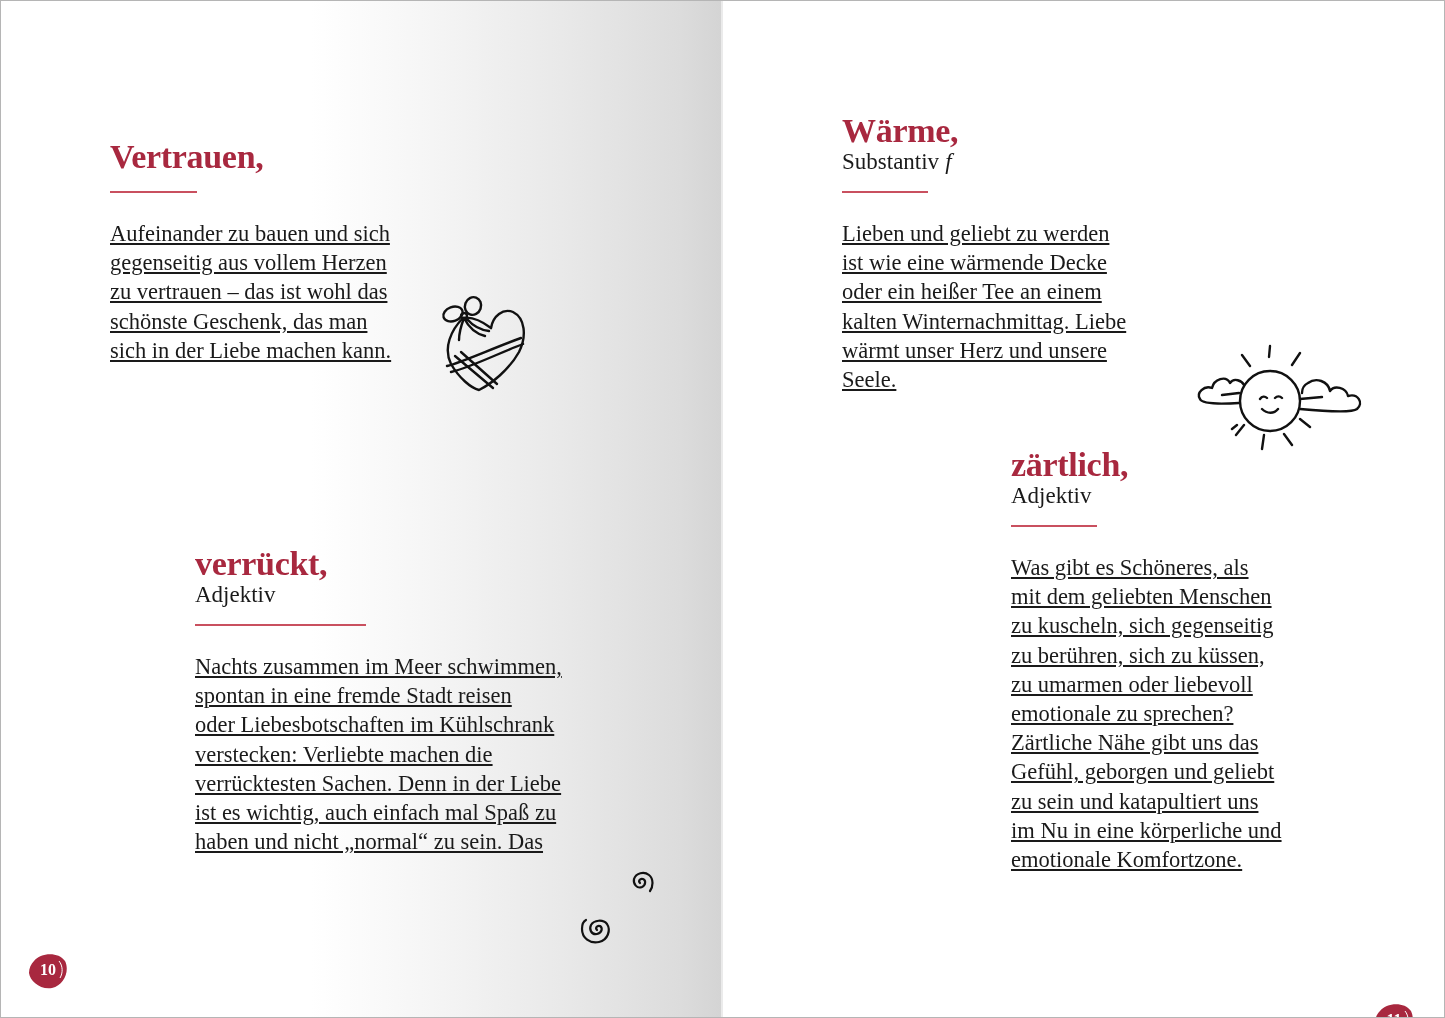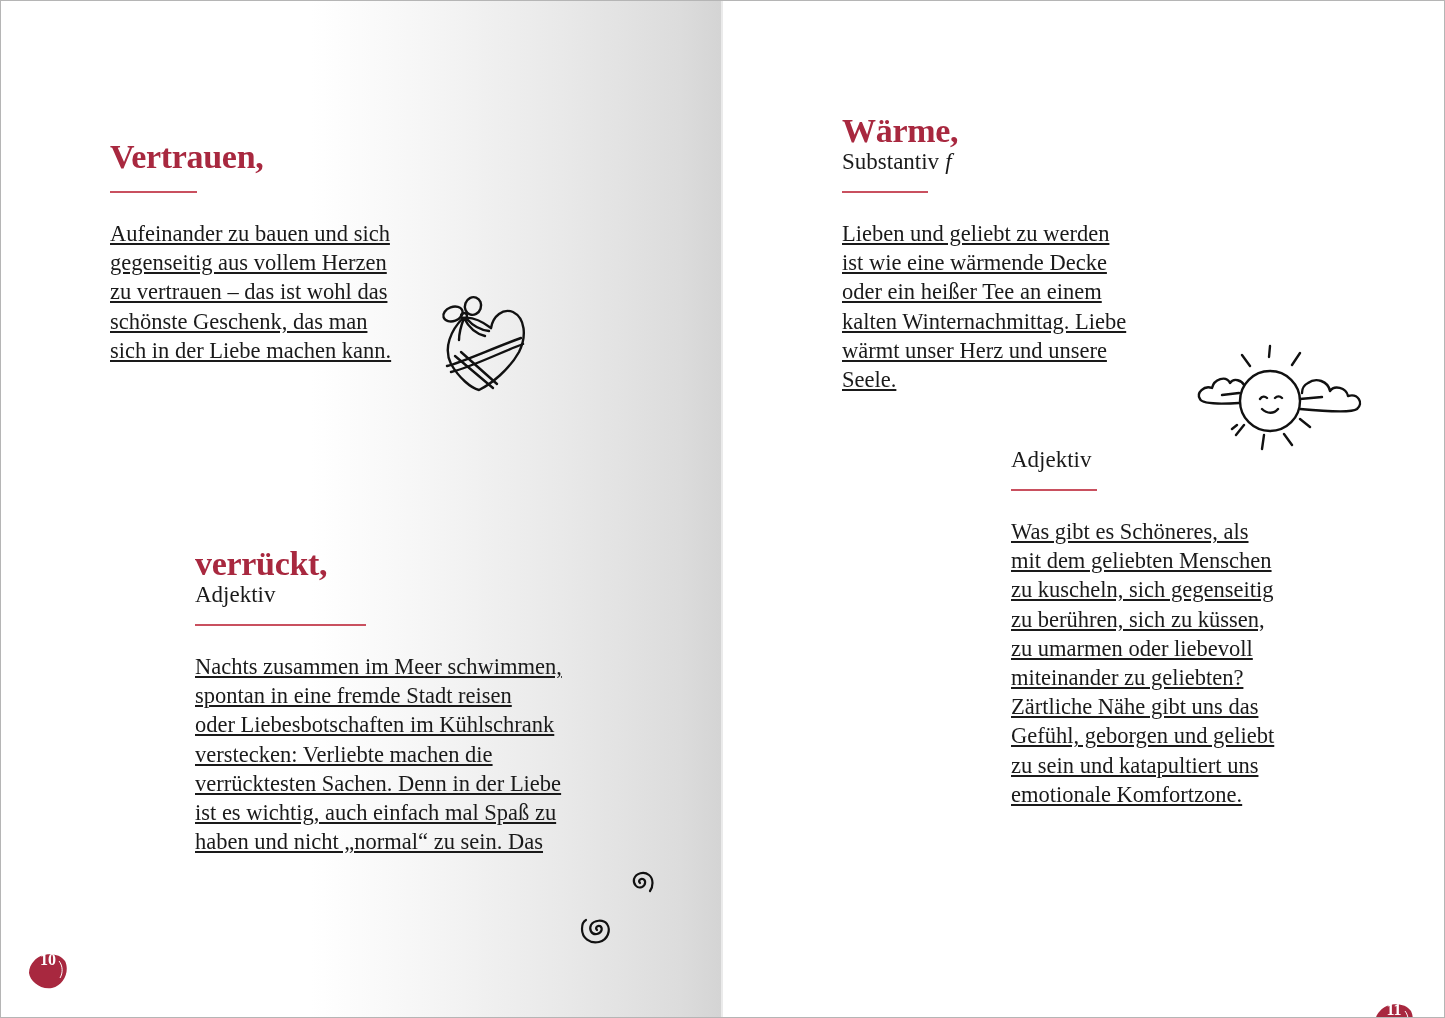--- a/index.html
+++ b/index.html
@@ -48,21 +48,21 @@
       line-height: 29.2px;
       color: #1a1a1a;
     }
     .body-text .line { display: block; white-space: nowrap; text-decoration: underline; }
 
     .doodle { position: absolute; }
     .doodle svg { width: 100%; height: 100%; overflow: visible; }
 
     .page-number {
       position: absolute; width: 40px; height: 38px;
-      display: flex; justify-content: center;
+      display: flex; align-items: center; justify-content: center;
     }
     .page-number svg { position: absolute; left: 0; top: 0; width: 40px; height: 38px; }
     .page-number span {
       position: relative; color: #ffffff; font-weight: bold; font-size: 16px;
       font-family: "Liberation Serif", "DejaVu Serif", serif;
     }
   </style>
 </head>
 <body>
 
@@ -156,34 +156,36 @@
         <path d="M68 58 C 70 55, 73 55, 75 57 M83 57 C 85 55, 88 55, 90 57"></path>
         <path d="M70 68 C 75 73, 82 73, 86 68"></path>
         <path d="M78 5 L 77 16 M50 14 L 58 25 M108 12 L 100 24"></path>
         <path d="M52 84 L 44 94 M72 94 L 70 108 M92 93 L 100 104 M108 78 L 118 86 M45 84 L 40 88"></path>
         <path d="M47 52 L 30 54 M47 62 C 30 63, 10 63, 8 58 C 4 52, 12 44, 20 47 C 22 38, 34 34, 38 42 C 42 36, 50 40, 52 44"></path>
         <path d="M108 58 L 130 56 M108 68 C 130 70, 160 72, 165 68 C 172 62, 166 52, 156 55 C 154 46, 142 44, 138 50 C 136 40, 124 36, 116 42 C 112 44, 110 48, 110 52"></path>
       </svg>
     </div>
 
     <div class="entry" style="left:288px; top:446px;">
+      <div class="headword">zärtlich,</div>
       <div class="pos">
         <span>Adjektiv</span>
       </div>
       <div class="rule" style="width:86px;"></div>
       <div class="body-text">
         <span class="line">Was gibt es Schöneres, als</span>
         <span class="line">mit dem geliebten Menschen</span>
         <span class="line">zu kuscheln, sich gegenseitig</span>
         <span class="line">zu berühren, sich zu küssen,</span>
         <span class="line">zu umarmen oder liebevoll</span>
-        <span class="line">miteinander zu geliebten?</span>
+        <span class="line">emotionale zu sprechen?</span>
         <span class="line">Zärtliche Nähe gibt uns das</span>
         <span class="line">Gefühl, geborgen und geliebt</span>
         <span class="line">zu sein und katapultiert uns</span>
+        <span class="line">im Nu in eine körperliche und</span>
         <span class="line">emotionale Komfortzone.</span>
       </div>
     </div>
 
     <div class="page-number" style="left:651px; top:1000px;">
       <svg viewBox="0 0 40 38">
         <path d="M6 10 C 12 2, 30 0, 37 10 C 42 20, 36 34, 24 37 C 12 39, 2 30, 1 22 C 1 17, 3 13, 6 10 Z" fill="#a8283f"></path>
         <path d="M31 10 C 35 15, 35 22, 32 27" stroke="#ffffff" stroke-width="1" fill="none"></path>
       </svg>
       <span>11</span>

